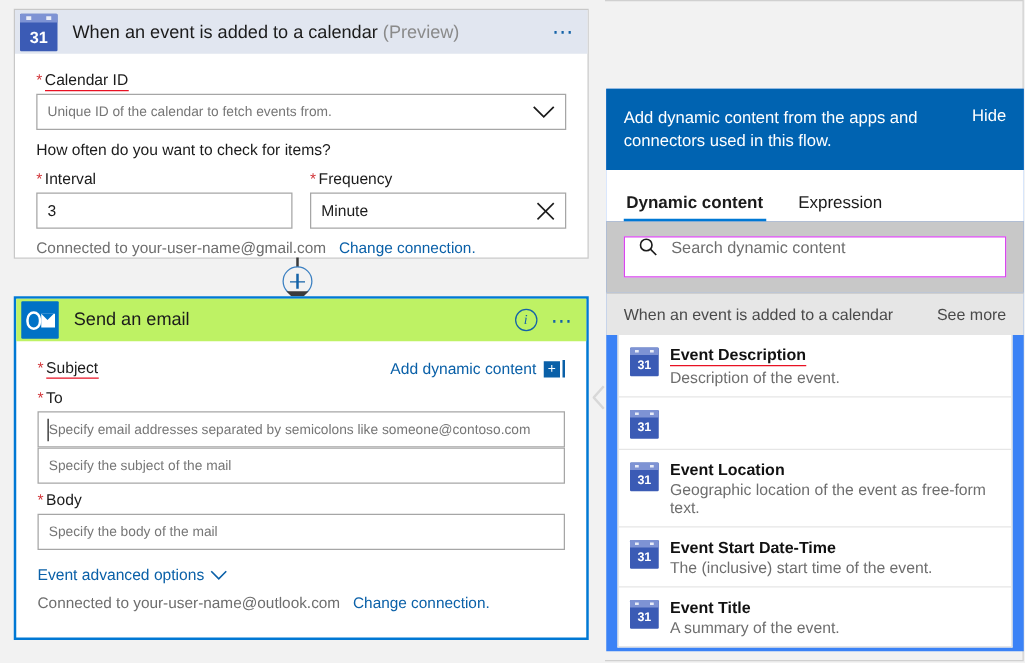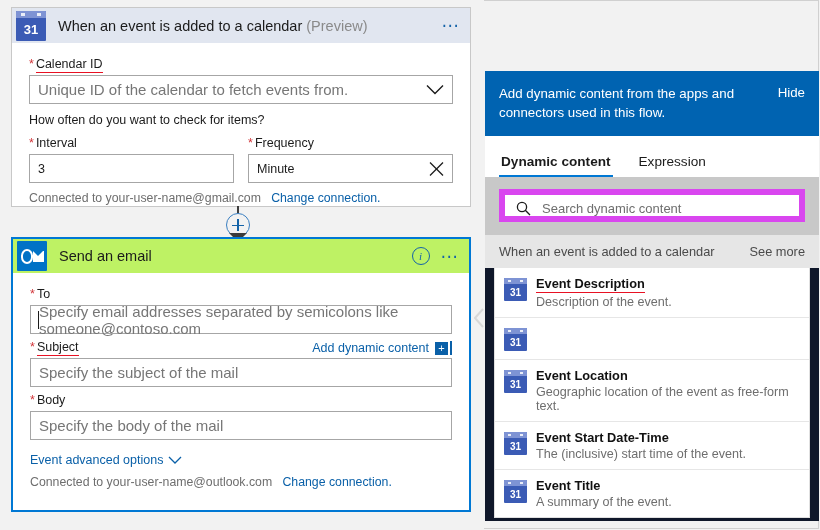--- a/index.html
+++ b/index.html
@@ -76,21 +76,21 @@
   .card-body{padding:8px 17px 0 17px;}
   .field-label{font-size:12.5px;color:#1b1b1b;margin:6px 0 4px 0;display:inline-block;}
   .req{color:#d13438;margin-right:2px;}
   .underline-red{border-bottom:1.6px solid #e81123;padding-bottom:1px;}
   .plain-label{font-size:12.5px;color:#1b1b1b;margin:9px 0 3px 0;}
 
   .inputbox{
     height:29px;border:1px solid #a6a6a6;background:#ffffff;box-sizing:border-box;
     display:flex;align-items:center;padding:0 8px;position:relative;
   }
-  .inputbox .ph{color:#767676;font-size:15px;}
+  .inputbox .ph{color:#767676;font-size:11px;}
   .inputbox .val{color:#1b1b1b;font-size:12.5px;}
   .chev-svg{position:absolute;right:8px;top:50%;transform:translateY(-50%);}
   .caret{position:absolute;left:7px;top:5px;width:1px;height:18px;background:#1b1b1b;}
 
   .two-col{display:flex;gap:14px;}
   .two-col > div{flex:1;}
 
   .conn-line{font-size:12.3px;color:#6e6e6e;margin-top:8px;}
   .lnk{color:#0a60a8;text-decoration:none;cursor:pointer;}
 
@@ -108,38 +108,38 @@
     border-left:9px solid transparent;border-right:9px solid transparent;border-top:9px solid #3b3b3b;
   }
 
   .show-adv{color:#0a60a8;font-size:12.5px;margin-top:13px;display:inline-flex;align-items:center;gap:5px;cursor:pointer;}
 
   
   .panel-handle{position:absolute;left:474px;top:308px;width:11px;height:20px;}
 
   
   .panel{
-    position:absolute;left:485px;top:71px;width:334px;height:450px;background:#0f172a;
+    position:absolute;left:485px;top:71px;width:334px;height:450px;background:#3b82f6;
   }
   .panel-head{
     background:#0063b1;color:#ffffff;padding:13px 14px 14px 14px;position:relative;
     display:flex;align-items:flex-start;justify-content:space-between;
   }
   .panel-head .htext{font-size:13.3px;line-height:19px;max-width:245px;}
   .panel-head .hide{font-size:13.3px;color:#ffffff;cursor:pointer;padding-top:1px;}
 
   .panel-tabs{background:#ffffff;display:flex;padding:0 14px;height:41px;align-items:flex-end;}
   .tab{font-size:13.6px;color:#1b1b1b;padding:0 2px 8px 2px;margin-right:24px;cursor:pointer;position:relative;}
   .tab.active{font-weight:bold;}
   .tab.active:after{content:"";position:absolute;left:0;right:0;bottom:0;height:2.5px;background:#0078d4;}
 
   .panel-search-wrap{background:#c8c8c8;padding:12px 14px 12px 14px;}
   .panel-search{
-    height:33px;background:#ffffff;display:flex;align-items:flex-end;padding:0 11px;
-    border:6px solid #d946ef;box-sizing:border-box;
+    height:33px;background:#ffffff;display:flex;align-items:flex-start;padding:0 11px;
+    border:1px solid #d946ef;box-sizing:border-box;
   }
   .panel-search .sph{color:#6e6e6e;font-size:13px;margin-left:11px;}
 
   .group-head{
     background:#e6e6e6;height:33px;display:flex;align-items:center;justify-content:space-between;
     padding:0 14px;border-top:1px solid #c8c8c8;
   }
   .group-head .gname{font-size:12.8px;color:#4a4a4a;}
   .group-head .gmore{font-size:12.8px;color:#4a4a4a;cursor:pointer;}
 
@@ -233,38 +233,38 @@
             <span class="ol-env"></span>
         </span>
         <span class="card-title">Send an email</span>
         <span class="head-right">
           <span class="info-circle">i</span>
           <span class="ellipsis">⋯</span>
         </span>
       </div>
       <div class="card-body">
 
-        <div>
-          <span class="field-label"><span class="req">*</span><span>To</span></span>
-          <div class="inputbox">
-            <span class="caret"></span>
-            <span class="ph">Specify email addresses separated by semicolons like someone@contoso.com</span>
-          </div>
-        </div>
-
         <div style="display:flex;align-items:flex-end;justify-content:space-between;">
           <span class="field-label"><span class="req">*</span><span class="underline-red">Subject</span></span>
           <span style="display:inline-flex;align-items:center;gap:6px;margin-bottom:3px;">
             <span class="lnk" style="font-size:12.5px;">Add dynamic content</span>
             <span style="display:inline-flex;align-items:center;">
               <span style="width:13px;height:13px;background:#0a60a8;color:#fff;font-size:11px;line-height:13px;text-align:center;display:inline-block;">+</span>
               <span style="width:2.5px;height:14px;background:#0a60a8;display:inline-block;margin-left:1.5px;"></span>
             </span>
           </span>
         </div>
+
+        <div>
+          <span class="field-label"><span class="req">*</span><span>To</span></span>
+          <div class="inputbox">
+            <span class="caret"></span>
+            <span class="ph">Specify email addresses separated by semicolons like someone@contoso.com</span>
+          </div>
+        </div>
         <div class="inputbox">
           <span class="ph">Specify the subject of the mail</span>
         </div>
 
         <div>
           <span class="field-label"><span class="req">*</span><span>Body</span></span>
           <div class="inputbox">
             <span class="ph">Specify the body of the mail</span>
           </div>
         </div>

